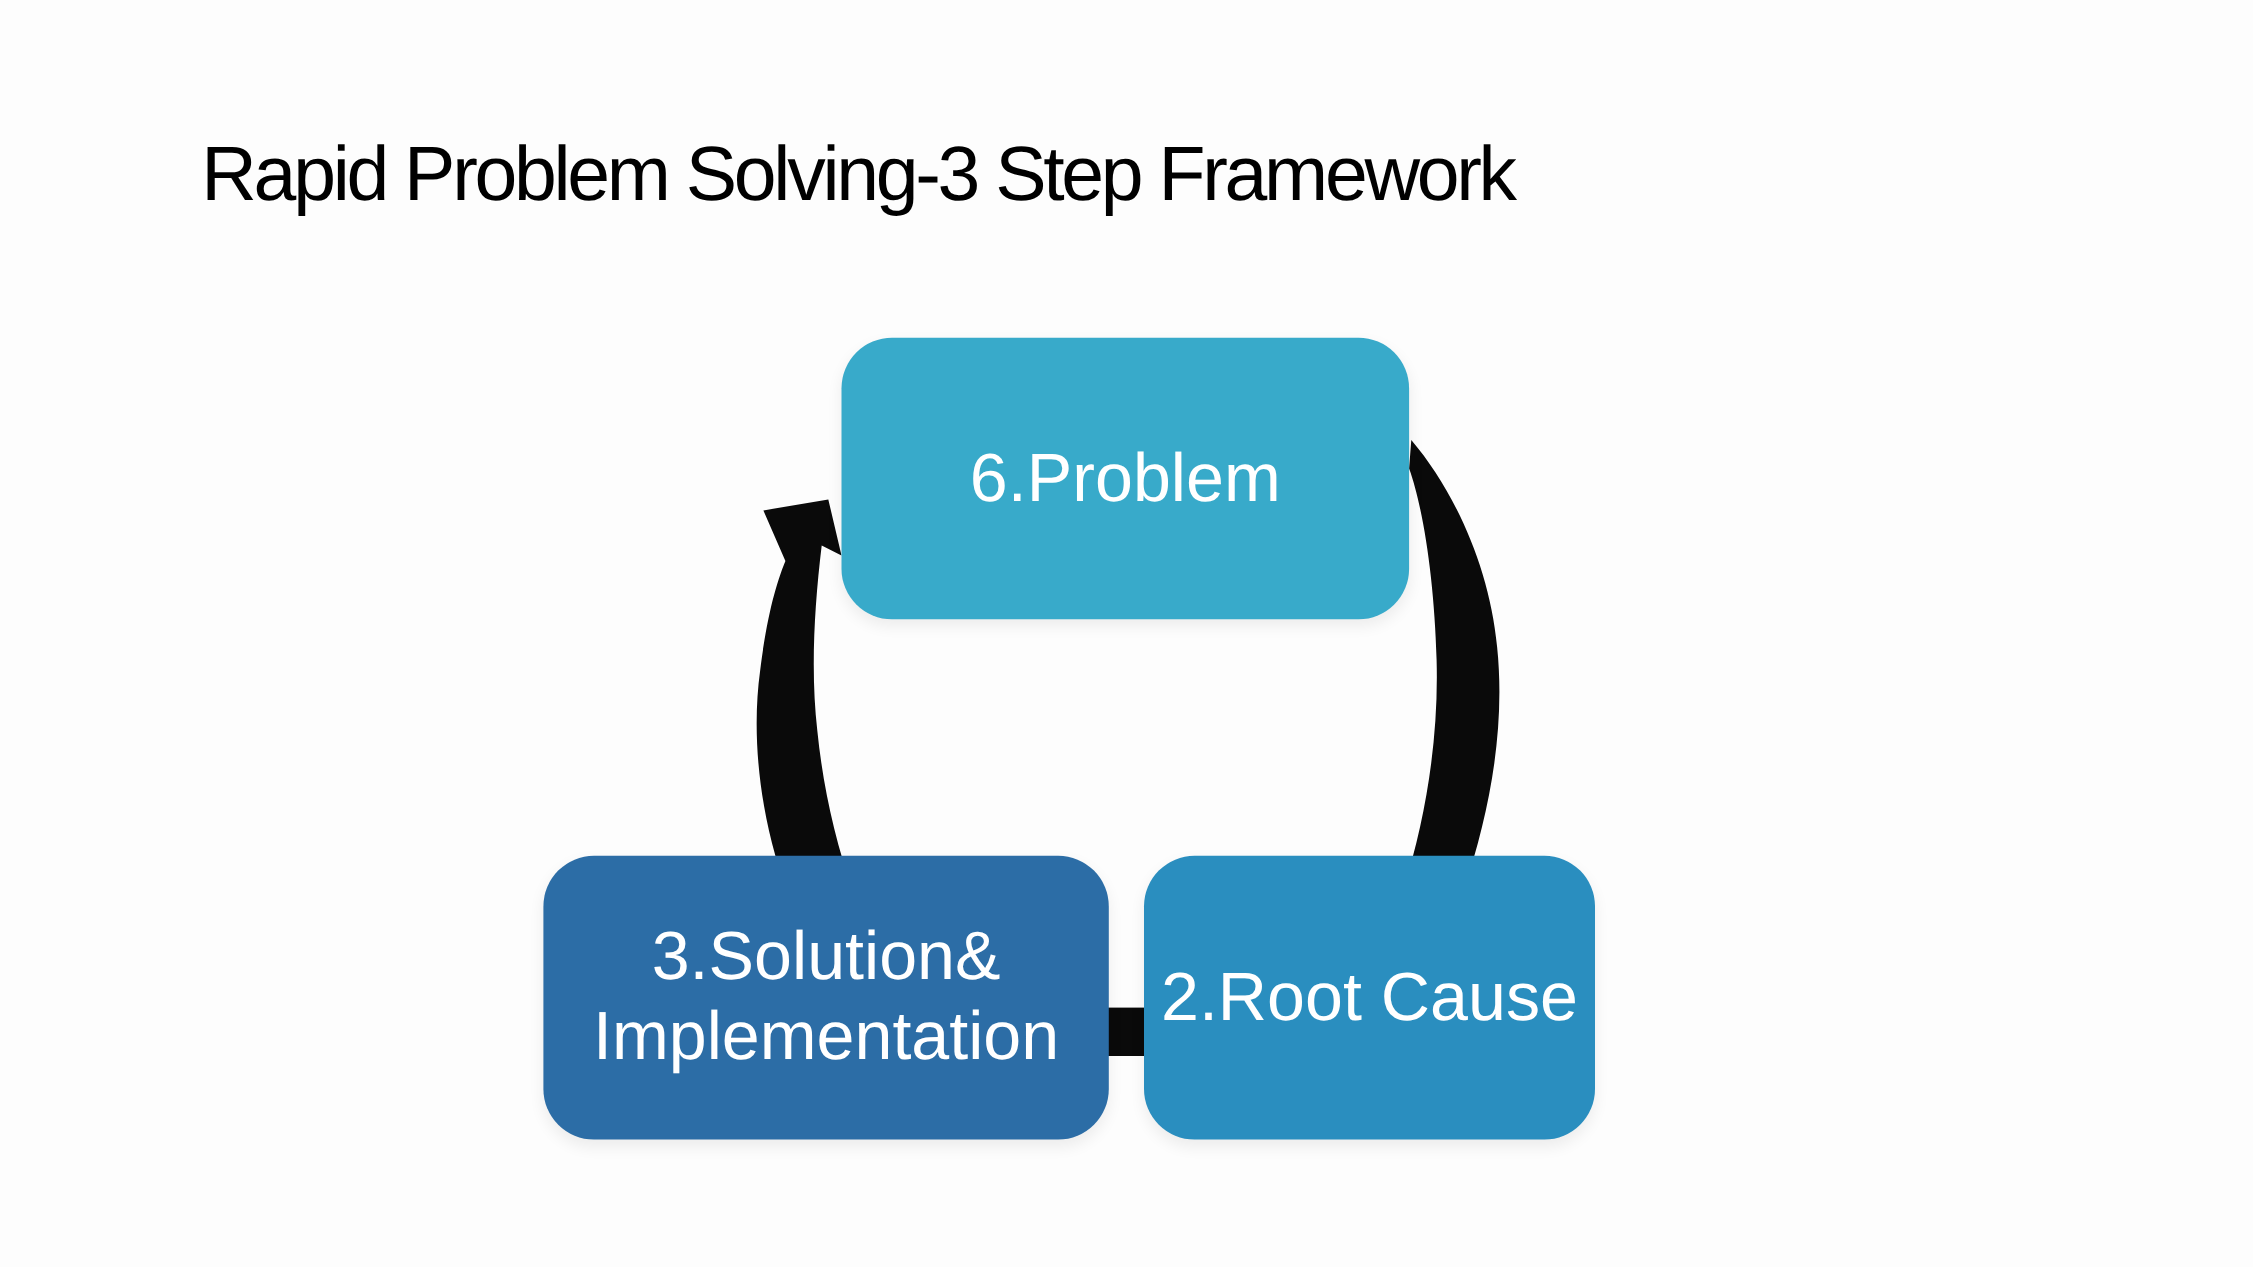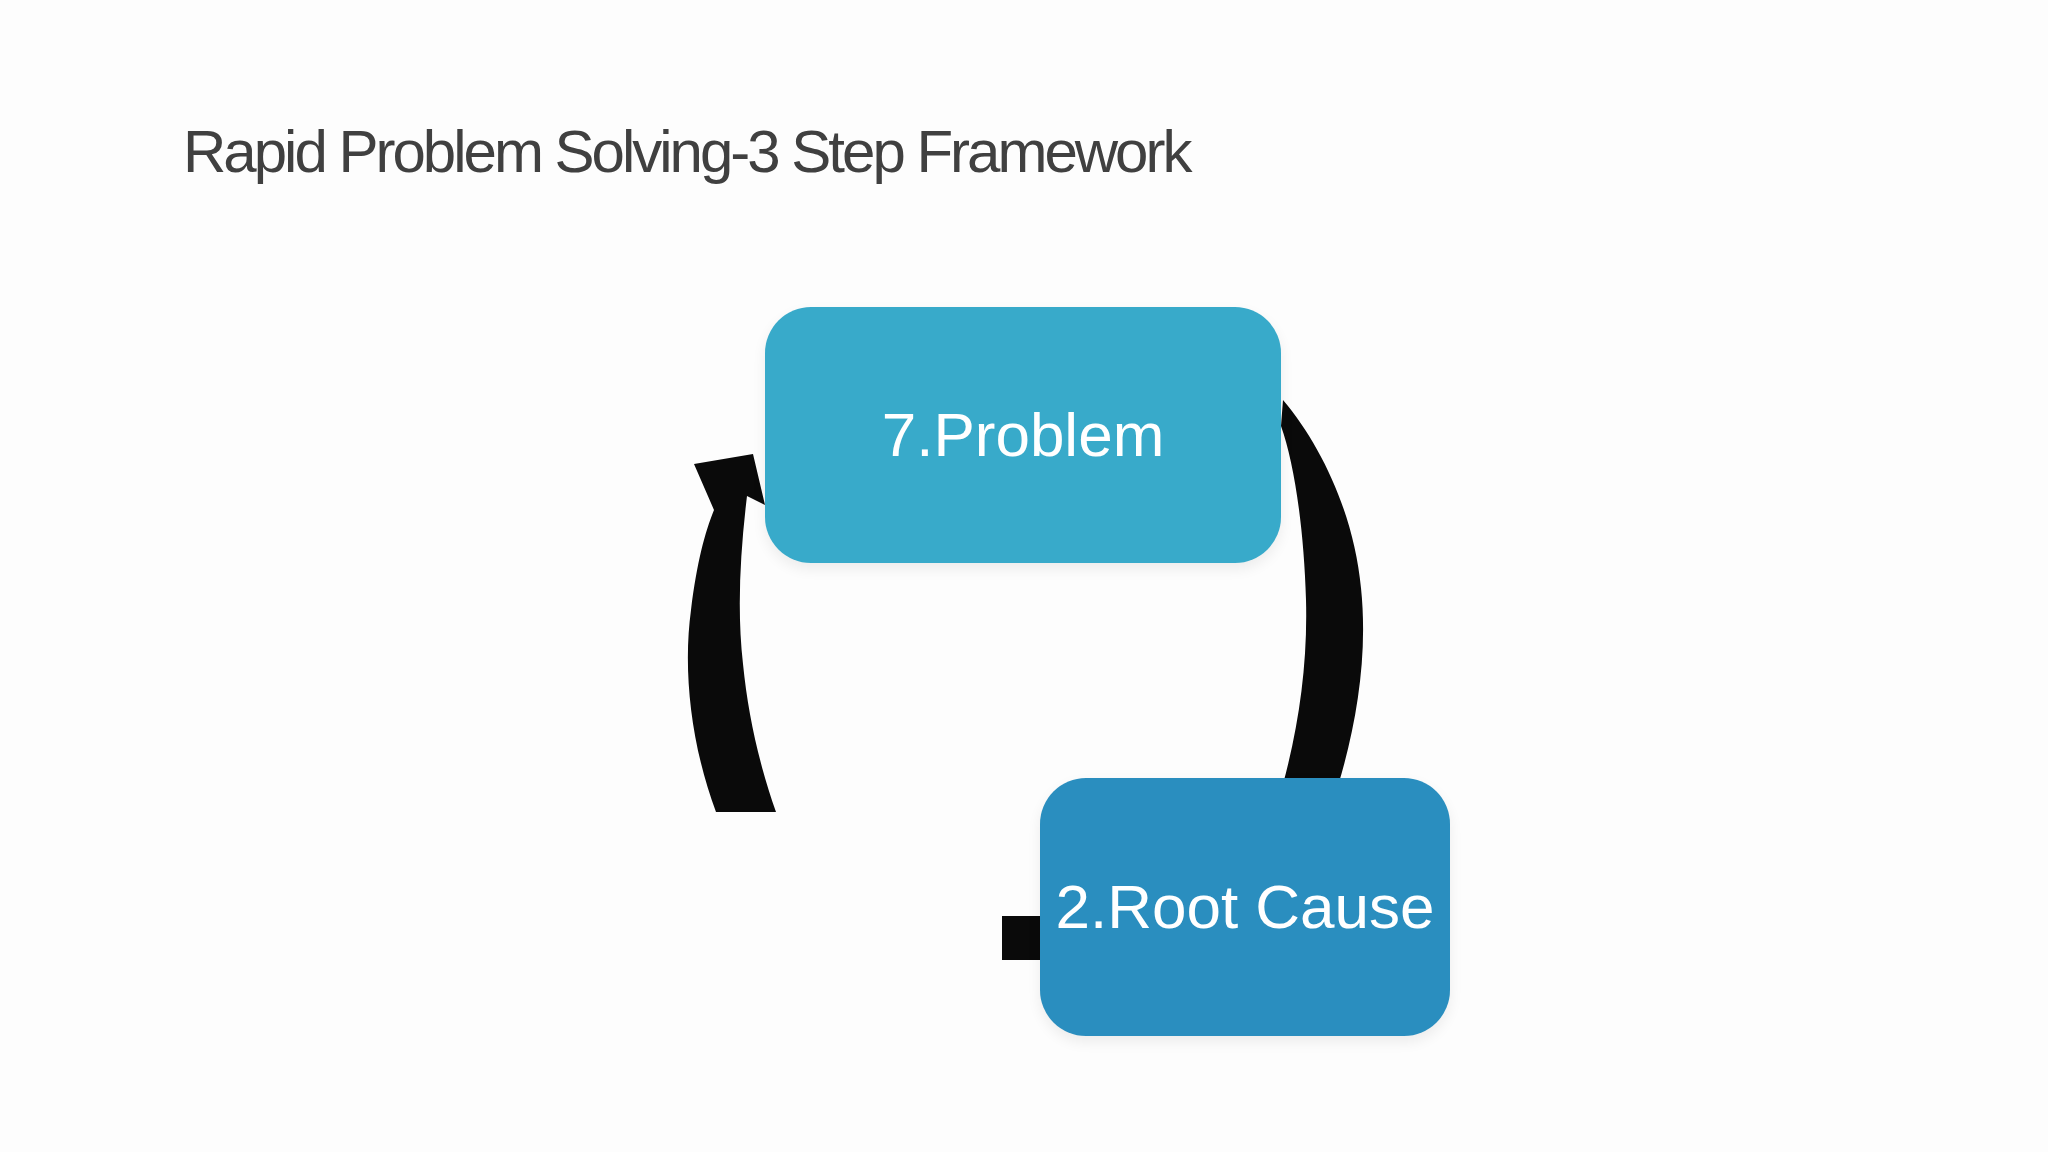--- a/index.html
+++ b/index.html
@@ -8,24 +8,24 @@
     width: 2048px;
     height: 1152px;
     background: #fdfdfd;
     overflow: hidden;
     font-family: "Liberation Sans", sans-serif;
   }
   .slide-title {
     position: absolute;
     left: 183px;
     top: 116px;
-    font-size: 60px;
+    font-size: 70px;
     line-height: 1.2;
     letter-spacing: -3px;
-    color: #404040;
+    color: #000000;
     white-space: nowrap;
     font-weight: 400;
   }
   .arrow-layer {
     position: absolute;
     left: 0; top: 0;
     width: 2048px;
     height: 1152px;
   }
   .node {
@@ -70,21 +70,25 @@
              L 694 464
              L 753 454
              L 765 505
              L 747 496
              C 740 554 737 612 743 664
              C 748 714 759 764 776 812
              Z" fill="#0a0a0a" style="fill: rgb(10, 10, 10);"></path>
   </svg>
 
   <div class="node node-1" style="background-color: rgb(56, 170, 202);">
-    <span>7.Problem</span>
+    <span>6.Problem</span>
   </div>
 
   <div class="node node-2" style="background-color: rgb(42, 142, 191);">
     <span>2.Root Cause</span>
   </div>
 
+  <div class="node node-3" style="background-color: rgb(44, 109, 166);">
+    <span>3.Solution&amp;</span>
+    <span>Implementation</span>
+  </div>
 
 </div>
 
 </body></html>

